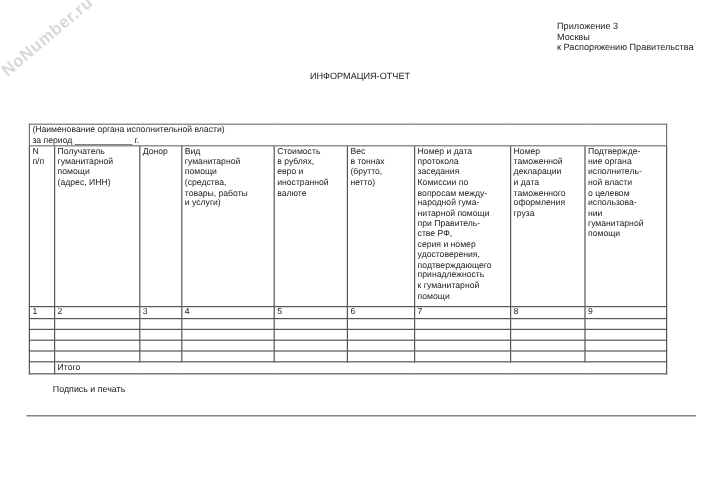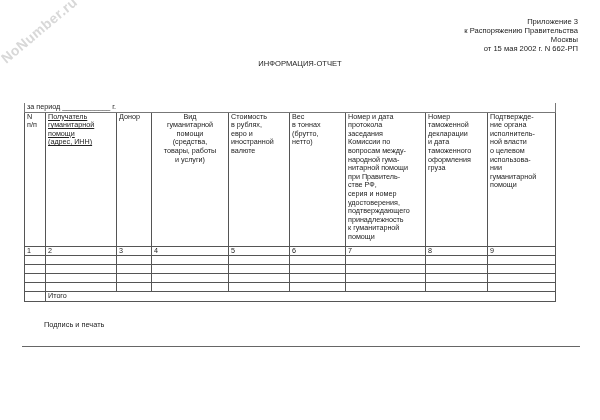--- a/index.html
+++ b/index.html
@@ -1,20 +1,20 @@
 <!DOCTYPE html>
 <html><head>
 <meta charset="utf-8">
 <style>
   html, body { margin:0; padding:0; background:#ffffff; }
   body { width:600px; height:420px; position:relative; overflow:hidden;
          font-family:"Liberation Sans", sans-serif; color:#222; }
   .watermark { position:absolute; left:-8px; top:22px; transform:rotate(-40deg);
                color:#d8d8d8; font-size:14px; font-weight:bold; letter-spacing:0.5px; white-space:nowrap; }
-  .appendix { position:absolute; right:22px; top:17px; text-align:right; font-size:7.6px; line-height:9px; }
+  .appendix { position:absolute; right:22px; top:17px; text-align:left; font-size:7.6px; line-height:9px; }
   .title { position:absolute; left:0; width:600px; top:60px; text-align:center; font-size:7.6px; line-height:8.2px; }
   table.report { position:absolute; left:24px; top:103px; width:531px; border-collapse:collapse;
                  table-layout:fixed; font-size:7.2px; line-height:8.6px; }
   table.report td { border:1px solid #555; padding:0 2px; vertical-align:top; }
   .outer { border:1.5px solid #777 !important; }
   td.org { padding:1px 2px 0; border-bottom:none !important; }
   td.period { border-top:none !important; padding:0 2px; }
   .hdr td { height:133px; }
   .num td { height:8px; }
   .data td { height:8px; }
@@ -22,54 +22,56 @@
   .signature { position:absolute; left:44px; top:320px; font-size:7.4px; }
   .bottom-line { position:absolute; left:22px; right:20px; top:346px; border-top:1px solid #666; }
 </style>
 </head>
 <body>
 
 <div class="watermark">NoNumber.ru</div>
 
 <div class="appendix">
   <div>Приложение 3</div>
+  <div>Москвы</div>
   <div>к Распоряжению Правительства</div>
-  <div>Москвы</div>
-  <div>от 15 мая 2002 г. N 662-РП</div>
 </div>
 
 <div class="title">
   <div>ИНФОРМАЦИЯ-ОТЧЕТ</div>
 </div>
 
 <table class="report">
   <colgroup>
     <col style="width:21px">
       <col style="width:71px">
       <col style="width:35px">
       <col style="width:77px">
     <col style="width:61px">
       <col style="width:56px">
       <col style="width:80px">
       <col style="width:62px">
       <col style="width:68px">
   </colgroup>
   <tbody>
+      <tr>
+    <td colspan="9" class="org outer">(Наименование органа исполнительной власти)</td>
+  </tr>
   <tr>
     <td colspan="9" class="period outer">за период ____________ г.</td>
   </tr>
   <tr class="hdr" id="hdr-row">
         <td style="white-space: pre-line;">N
 п/п</td>
-        <td style="white-space: pre-line; text-decoration: underline;">Получатель
+        <td style="white-space: pre-line;">Получатель
 гуманитарной
 помощи
 (адрес, ИНН)</td>
         <td style="white-space: pre-line;">Донор</td>
-        <td style="white-space: pre-line; text-align: center;">Вид
+        <td style="white-space: pre-line;">Вид
 гуманитарной
 помощи
 (средства,
 товары, работы
 и услуги)</td>
         <td style="white-space: pre-line; margin-left: 40px;">Стоимость
 в рублях,
 евро и
 иностранной
 валюте</td>

